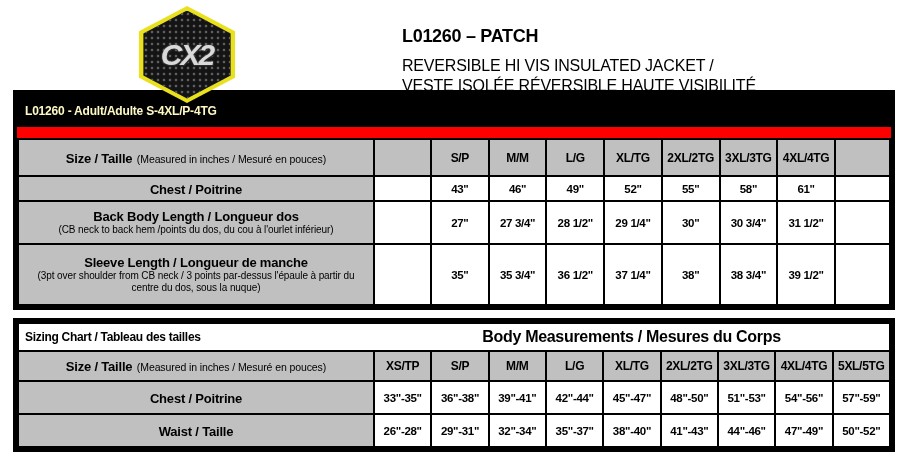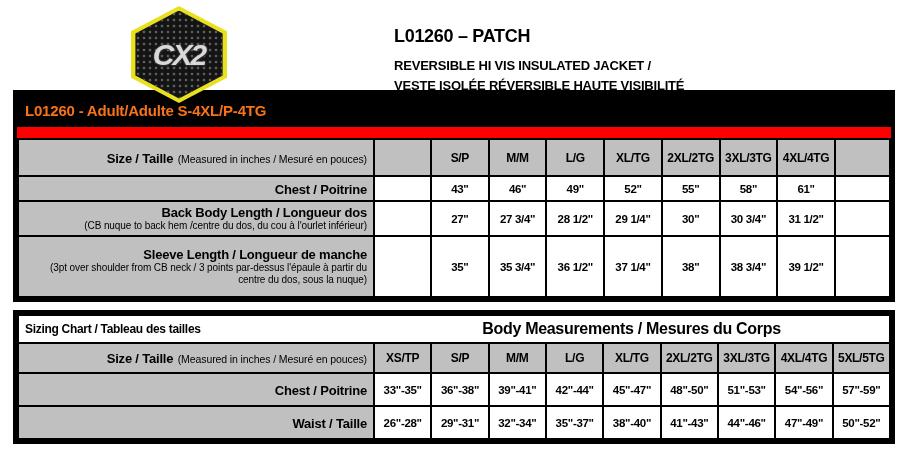--- a/index.html
+++ b/index.html
@@ -4,21 +4,21 @@
 <style>
   * { box-sizing: border-box; }
   html,body { margin:0; padding:0; }
   body {
     width:908px; height:462px; background:#fff; color:#000;
     font-family:"Liberation Sans", sans-serif; overflow:hidden;
   }
   .doc { position:relative; width:908px; height:462px; }
 
   
-  .top { position:relative; height:90px; }
+  .top { position:relative; height:90px;margin-left:8px; }
   .logo { position:absolute; left:130px; top:6px; width:98px; height:97px; }
   .hex-outer {
     width:100%; height:100%;
     background:var(--logo-yellow,#e9e11d);
     clip-path:polygon(50% 0,99% 26%,99% 74%,50% 100%,1% 74%,1% 26%);
     display:flex; align-items:center; justify-content:center;
   }
   .hex-inner {
     width:89px; height:88px;
     background-color:#141414;
@@ -26,52 +26,52 @@
     background-size:6px 6px;
     clip-path:polygon(50% 0,99% 26%,99% 74%,50% 100%,1% 74%,1% 26%);
     display:flex; align-items:center; justify-content:center;
   }
   .logo-text {
     font-style:italic; font-weight:bold; font-size:30px; letter-spacing:-2px;
     color:#d9d9d9; text-shadow:1px 1px 0 #2a2a2a, 0 0 2px #777;
   }
   .titles { position:absolute; left:394px; top:26px; }
   .product-title { font-size:18px; font-weight:bold; letter-spacing:-0.3px; margin-bottom:9px; }
-  .product-subtitle { font-size:13px; font-weight:bold; letter-spacing:-0.2px; line-height:20px; }
+  .product-subtitle { font-size:16px; font-weight:normal; letter-spacing:-0.2px; line-height:20px; }
 
   
   .tbl-wrap {
     margin-left:13px; width:882px;
     border:4px solid #000; background:#fff;
   }
   .tbl-wrap.second { margin-top:8px; }
 
   .bar {
-    height:33px; background:var(--bar-black,#000); color:#f97316;
+    height:33px; background:var(--bar-black,#000); color:#fef9c3;
     display:flex; align-items:center;
-    font-weight:bold; font-size:15px; letter-spacing:-0.2px;
+    font-weight:bold; font-size:12px; letter-spacing:-0.2px;
   }
   .bar-left { width:362px; padding-left:8px; }
   .bar-right { flex:1; text-align:center; }
   .stripe { height:11px; background:var(--accent-red,#ff0000); }
 
   table { border-collapse:collapse; table-layout:fixed; width:874px; }
   td { border:2px solid #000; padding:0; vertical-align:middle; overflow:hidden; }
   .cell-gray { background:var(--cell-gray,#c0c0c0); }
 
-  .lbl { text-align:right; padding:2px 6px;margin-left:8px; }
+  .lbl { text-align:center; padding:2px 6px;margin-left:8px; }
   .lbl-main { font-weight:bold; font-size:13px; letter-spacing:-0.2px; }
   .lbl-note { font-weight:normal; font-size:10px; letter-spacing:-0.1px; line-height:12.5px; }
   .inline-note { font-weight:normal; font-size:10.5px; letter-spacing:-0.1px; }
   .size-hdr { font-weight:bold; font-size:12px; letter-spacing:-0.3px; text-align:center; }
   .val { font-weight:bold; font-size:11.5px; letter-spacing:-0.3px; text-align:center; }
 
   tr.r-size td   { height:37px; }
   tr.r-chest td  { height:25px; }
-  tr.r-back td   { height:35px; }
+  tr.r-back td   { height:43px; }
   tr.r-sleeve td { height:61px; }
 
   tr.r-head2 td { height:28px; background:#fff; }
   .h-left  { font-weight:bold; font-size:12px; letter-spacing:-0.3px; padding-left:6px; border-right:none; }
   .h-right { font-weight:bold; font-size:16px; letter-spacing:-0.3px; text-align:center; border-left:none; }
   tr.r-size2 td { height:30px; }
   tr.r-data2 td { height:33px; }
 </style>
 </head>
 <body>
@@ -137,21 +137,21 @@
         <td class="val">49"</td>
         <td class="val">52"</td>
         <td class="val">55"</td>
         <td class="val">58"</td>
         <td class="val">61"</td>
         <td></td>
       </tr>
       <tr class="r-back">
         <td class="cell-gray lbl">
           <div class="lbl-main">Back Body Length / Longueur dos</div>
-          <div class="lbl-note">(CB nuque to back hem /centre du dos, du cou à l'ourlet inférieur)</div>
+          <div class="lbl-note">(CB neck to back hem /points du dos, du cou à l'ourlet inférieur)</div>
         </td>
         <td></td>
         <td class="val">27"</td>
         <td class="val">27 3/4"</td>
         <td class="val">28 1/2"</td>
         <td class="val">29 1/4"</td>
         <td class="val">30"</td>
         <td class="val">30 3/4"</td>
         <td class="val">31 1/2"</td>
         <td></td>

